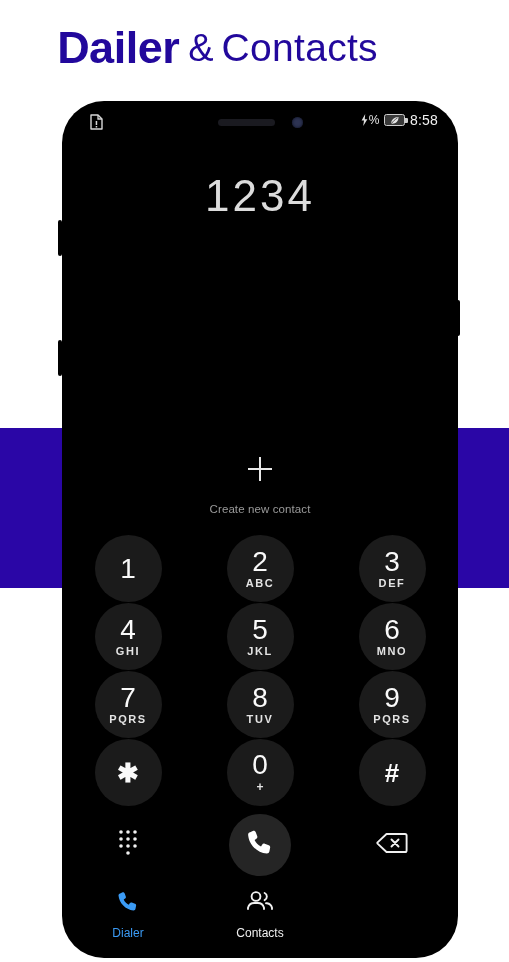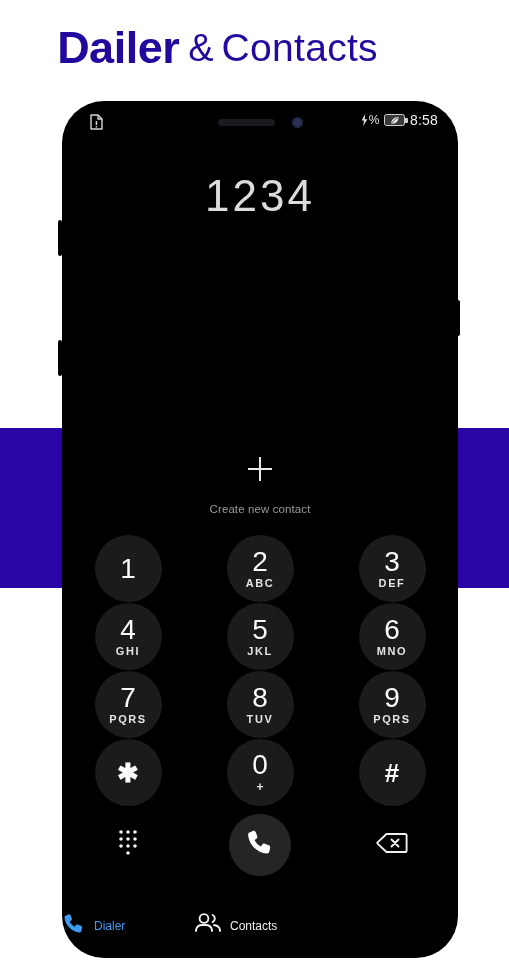--- a/index.html
+++ b/index.html
@@ -128,21 +128,21 @@
   .callbtn {
     width: 62px; height: 62px; border-radius: 50%;
     background: #252525; display:flex; align-items:center; justify-content:center;
   }
 
   
   .navbar {
     position: absolute; left: 0; bottom: 18px; width: 396px;
     display: grid; grid-template-columns: repeat(3,1fr); z-index: 4;
   }
-  .nav-item { display:flex; align-items:center; gap: 8px; }
+  .nav-item { display:flex; flex-direction:column; align-items:center; gap: 8px; }
   .nav-item .lbl { font-size: 12px; color:#f0f0f0; }
   .nav-item.active .lbl { color: #3b9bf5; }
 </style>
 </head>
 <body>
 
 <div id="root">
 
   <div class="title-wrap">
     <span class="title-bold" style="color: rgb(34, 8, 156);">Dailer</span>

